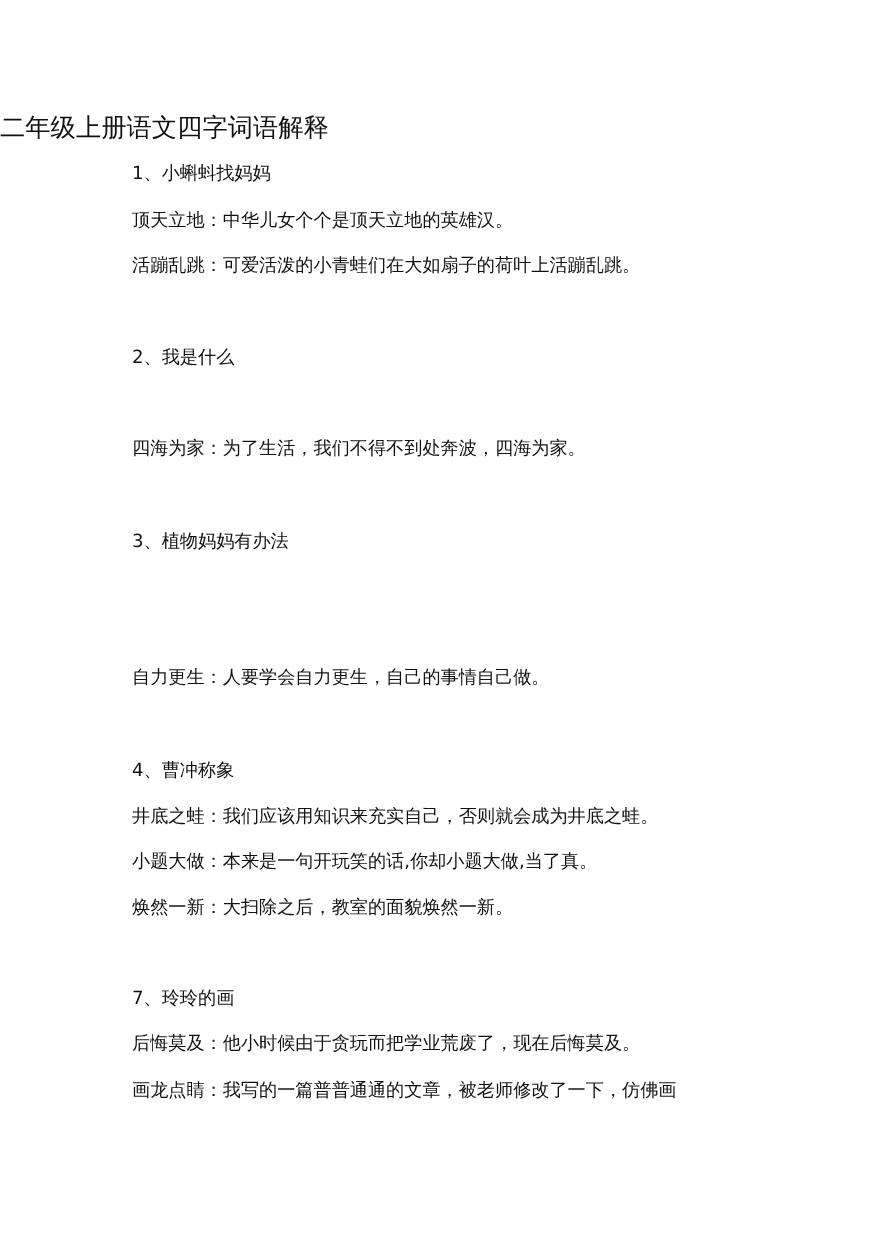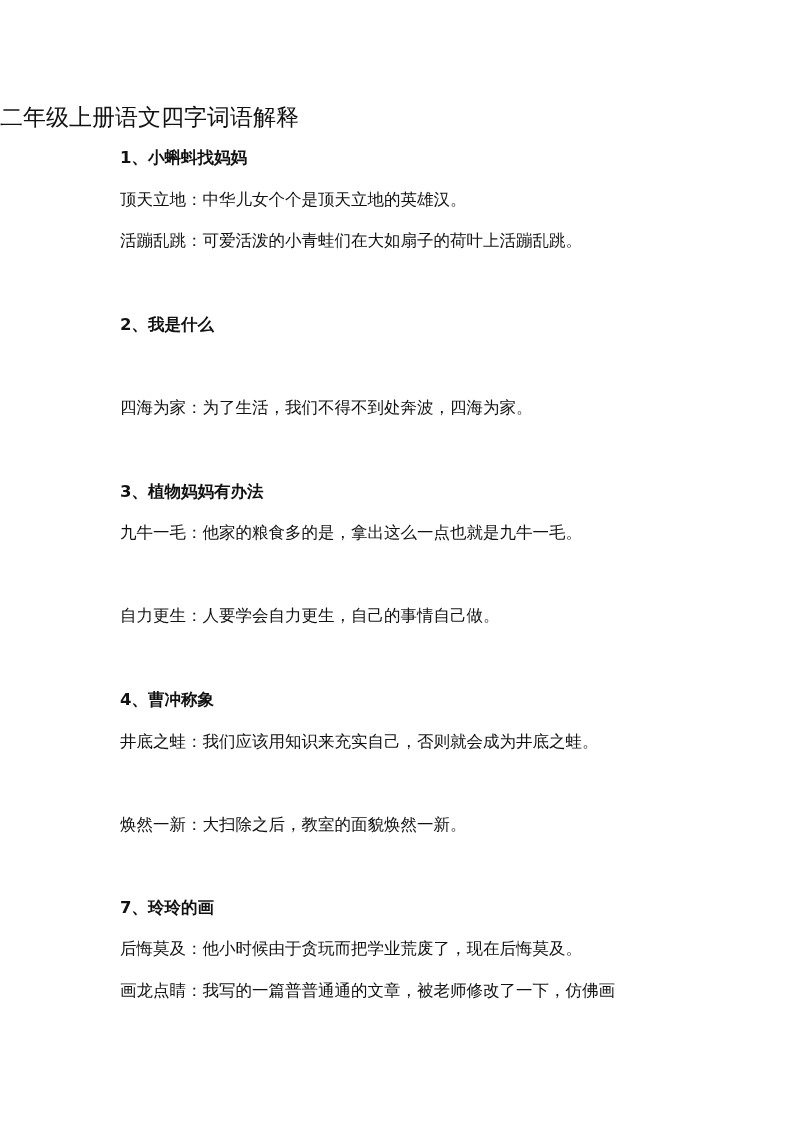--- a/index.html
+++ b/index.html
@@ -2,42 +2,42 @@
 <html><head>
 <meta charset="utf-8">
 <style>
   html, body { margin: 0; padding: 0; background: #ffffff; }
   body { width: 793px; height: 1122px; position: relative; overflow: hidden;
          font-family: "DejaVu Sans", "Liberation Sans", sans-serif; color: #111111; }
   .page { position: absolute; left: 0; top: 0; width: 793px; height: 1122px; }
   .title { position: absolute; left: 0; width: 793px; top: 100px; 
            font-size: 23px; line-height: 34px; font-weight: normal; letter-spacing: 0px; color: #111; }
   .line { position: absolute; left: 120px; font-size: 16.5px; line-height: 24px; white-space: nowrap; color: #111; }
-  .heading { font-weight: bold; }
+  .heading { font-weight: normal; }
   .footer { position: absolute; left: 0; width: 793px; top: 1069px; text-align: center;
             font-size: 14.5px; line-height: 22px; color: #7a7a7a; }
 </style>
 </head>
 <body>
 
 <div class="page">
   <div class="title">二年级上册语文四字词语解释</div>
 
   <div class="line heading" style="top:146px">1、小蝌蚪找妈妈</div>
   <div class="line" style="top:188px">顶天立地：中华儿女个个是顶天立地的英雄汉。</div>
   <div class="line" style="top:229px">活蹦乱跳：可爱活泼的小青蛙们在大如扇子的荷叶上活蹦乱跳。</div>
 
   <div class="line heading" style="top:313px">2、我是什么</div>
   <div class="line" style="top:396px">四海为家：为了生活，我们不得不到处奔波，四海为家。</div>
 
   <div class="line heading" style="top:480px">3、植物妈妈有办法</div>
-  <div class="line" style="top:521px">九牛一毛：他家的粮食多的是，拿出这么一点也就是九牛一毛。</div>
   <div class="line" style="top:604px">自力更生：人要学会自力更生，自己的事情自己做。</div>
 
   <div class="line heading" style="top:688px">4、曹冲称象</div>
   <div class="line" style="top:730px">井底之蛙：我们应该用知识来充实自己，否则就会成为井底之蛙。</div>
+  <div class="line" style="top:771px">小题大做：本来是一句开玩笑的话,你却小题大做,当了真。</div>
   <div class="line" style="top:813px">焕然一新：大扫除之后，教室的面貌焕然一新。</div>
 
   <div class="line heading" style="top:896px">7、玲玲的画</div>
   <div class="line" style="top:937px">后悔莫及：他小时候由于贪玩而把学业荒废了，现在后悔莫及。</div>
   <div class="line" style="top:979px">画龙点睛：我写的一篇普普通通的文章，被老师修改了一下，仿佛画</div>
 
 </div>
 
 </body></html>

